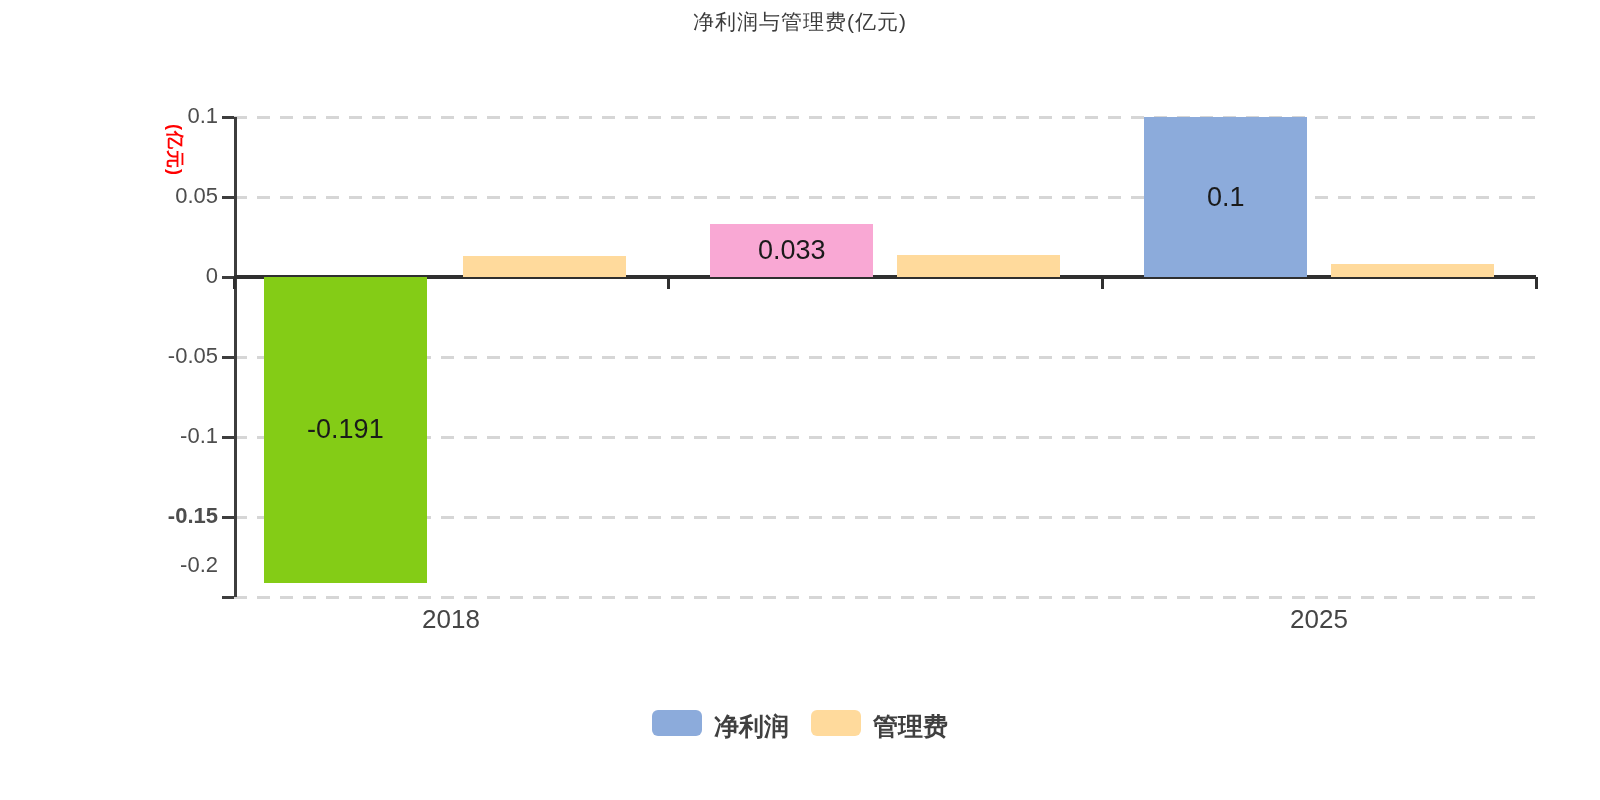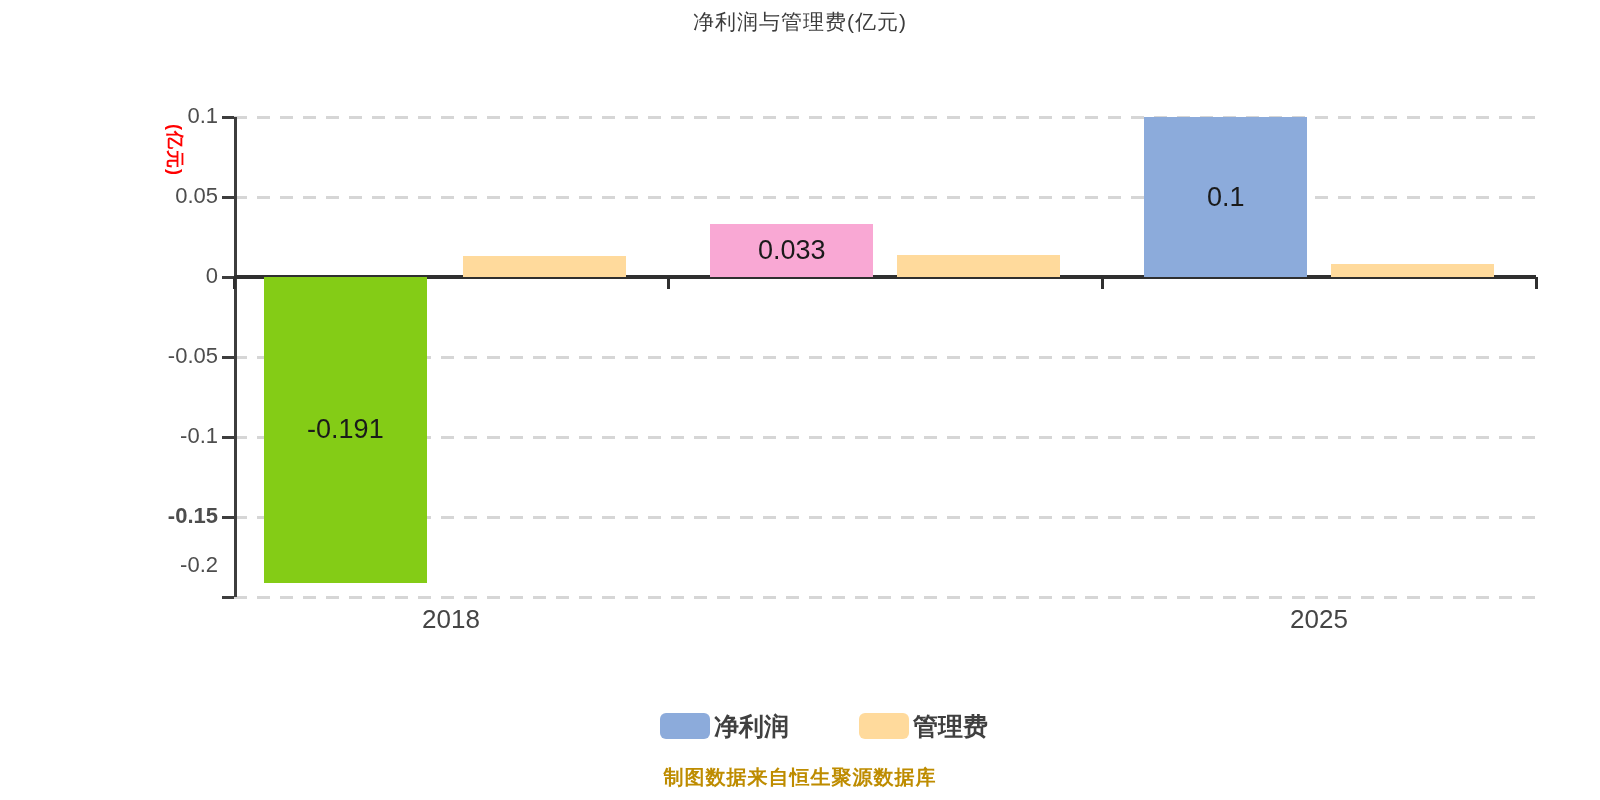--- a/index.html
+++ b/index.html
@@ -26,21 +26,21 @@
   .ytick-label{position:absolute;width:100px;text-align:right;
     font-size:22px;color:#4d4d4d;}
   .xtick-label{position:absolute;text-align:center;
     font-size:26px;color:#454545;}
 
   .bar{position:absolute;display:flex;align-items:center;justify-content:center;}
   .bar-label{font-size:27px;color:#1a1a1a;white-space:nowrap;}
 
   .legend{position:absolute;top:704px;left:0;width:1600px;height:44px;
     display:flex;align-items:center;justify-content:center;gap:22px;}
-  .legend-item{display:flex;align-items:center;gap:4px;margin-left:48px;}
+  .legend-item{display:flex;gap:12px;}
   .swatch{width:50px;height:26px;border-radius:6px;display:inline-block;}
   .legend-label{font-size:25px;font-weight:bold;color:#404040;}
 
   .footer-note{position:absolute;top:764px;left:0;width:1600px;text-align:center;
     font-size:20px;font-weight:bold;color:#be8c00;letter-spacing:1px;}
 </style>
 </head>
 <body>
 
 <div class="canvas">
@@ -96,14 +96,13 @@
     <div class="legend-item">
       <span class="swatch" id="swatch-0" style="background: rgb(140, 171, 219);"></span>
       <span class="legend-label">净利润</span>
     </div>
     <div class="legend-item">
       <span class="swatch" id="swatch-1" style="background: rgb(255, 218, 156);"></span>
       <span class="legend-label">管理费</span>
     </div>
   </div>
 
-  <div class="footer-note">制图数据来自恒生聚源数据库</div>
 </div>
 
 </body></html>

